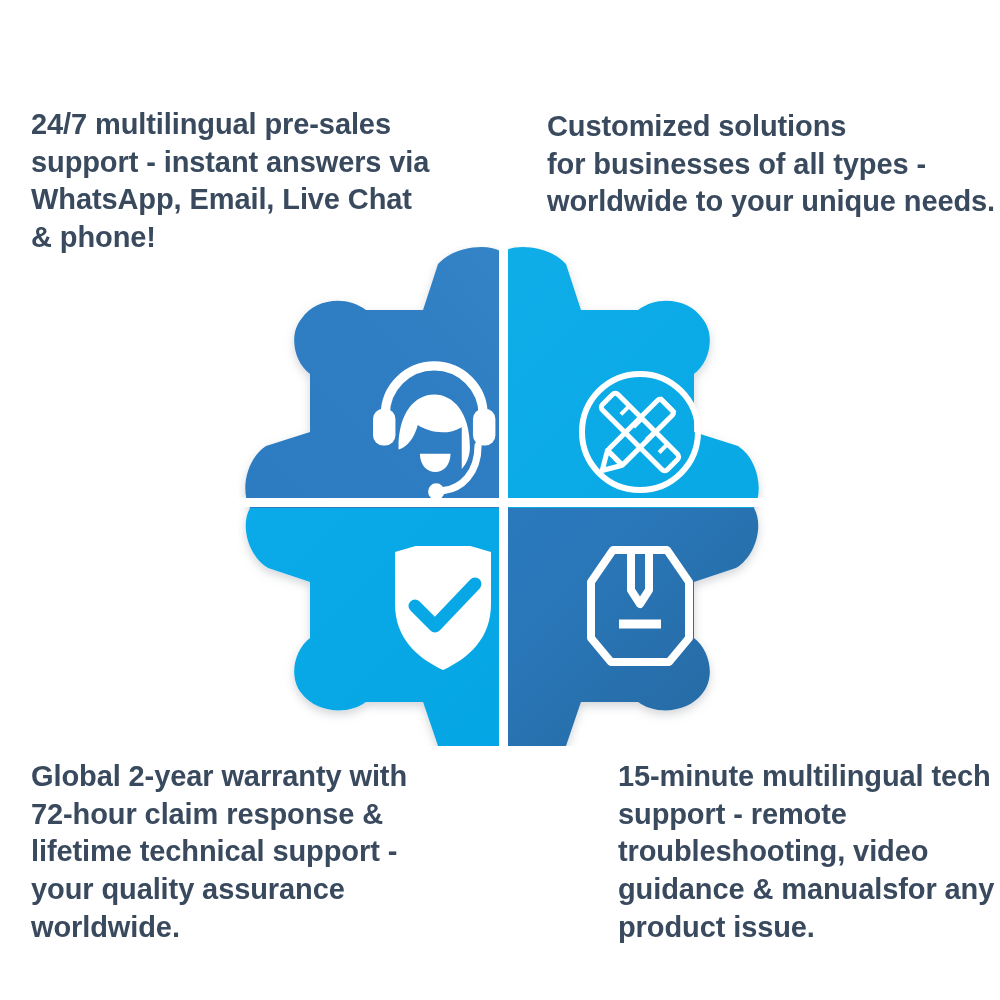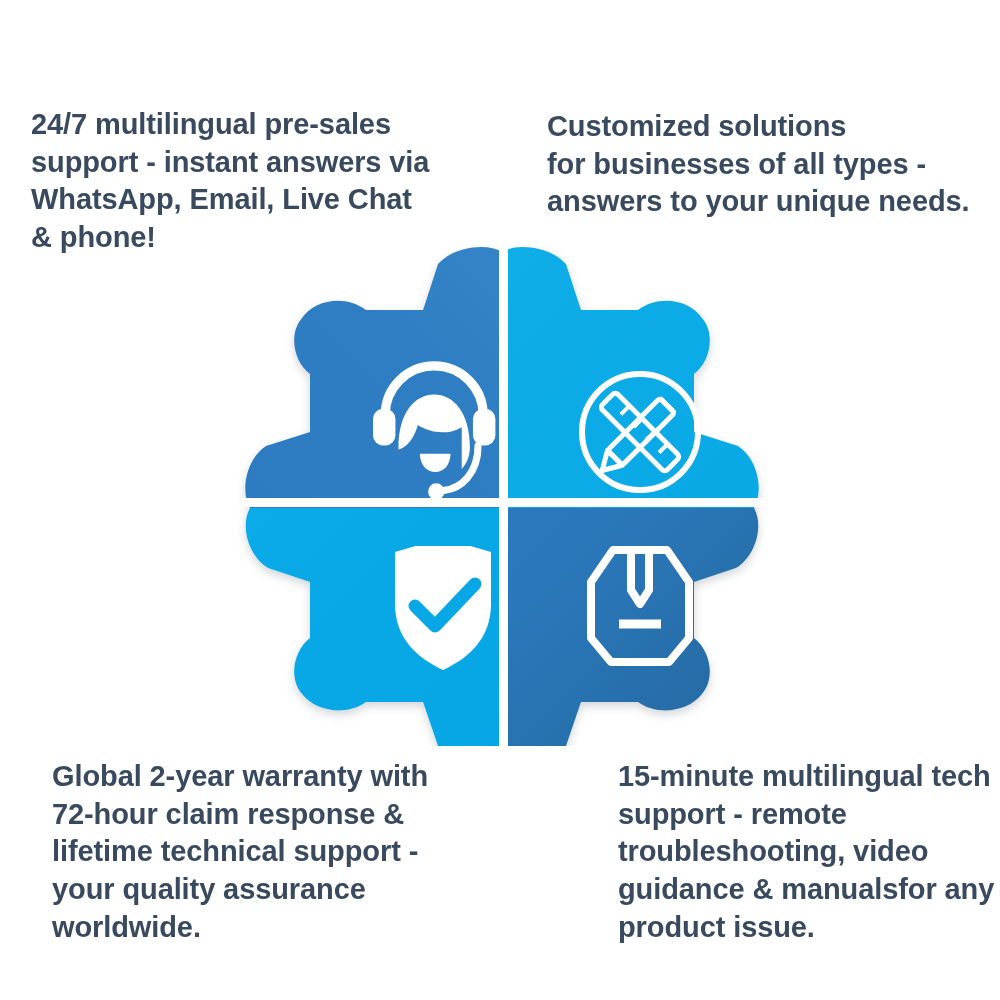--- a/index.html
+++ b/index.html
@@ -39,21 +39,20 @@
   }
   #text-top-right {
     left: 547px;
     top: 108px;
     width: 450px;
   }
   #text-bottom-left {
     left: 31px;
     top: 758px;
     width: 452px;
-    margin-left: 21px;
   }
   #text-bottom-right {
     left: 577px;
     top: 758px;
     width: 420px;
     margin-left: 41px;
   }
 
   
   #gear-wrap {
@@ -74,21 +73,21 @@
 
 <div id="canvas">
 
   <div class="feature-text" id="text-top-left">24/7 multilingual pre-sales
 support - instant answers via
 WhatsApp, Email, Live Chat
 &amp; phone!</div>
 
   <div class="feature-text" id="text-top-right">Customized solutions
 for businesses of all types -
-answers to your unique needs.</div>
+worldwide to your unique needs.</div>
 
   <div class="feature-text" id="text-bottom-left">Global 2-year warranty with
 72-hour claim response &amp;
 lifetime technical support -
 your quality assurance
 worldwide.</div>
 
   <div class="feature-text" id="text-bottom-right">15-minute multilingual tech
 support - remote
 troubleshooting, video

